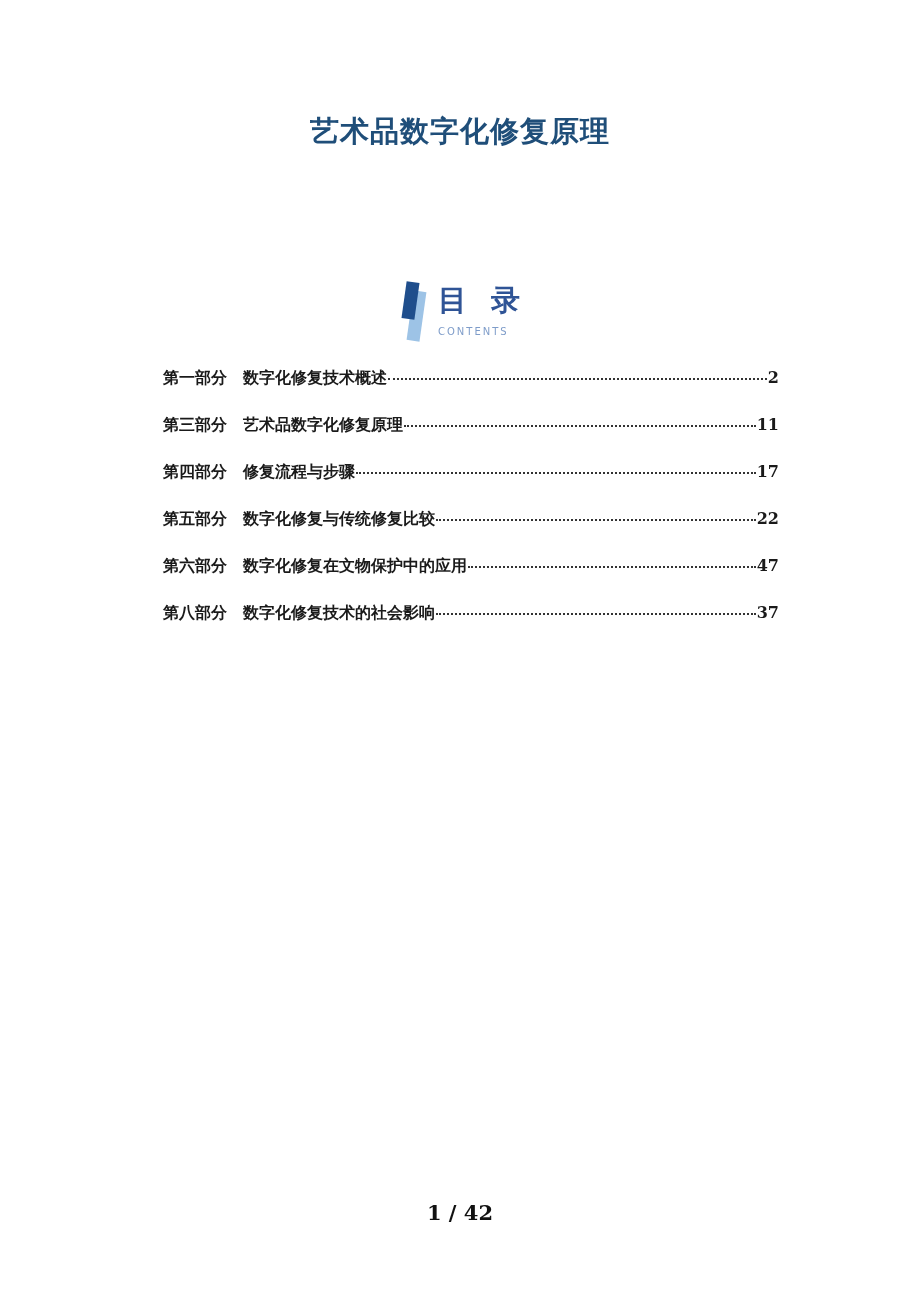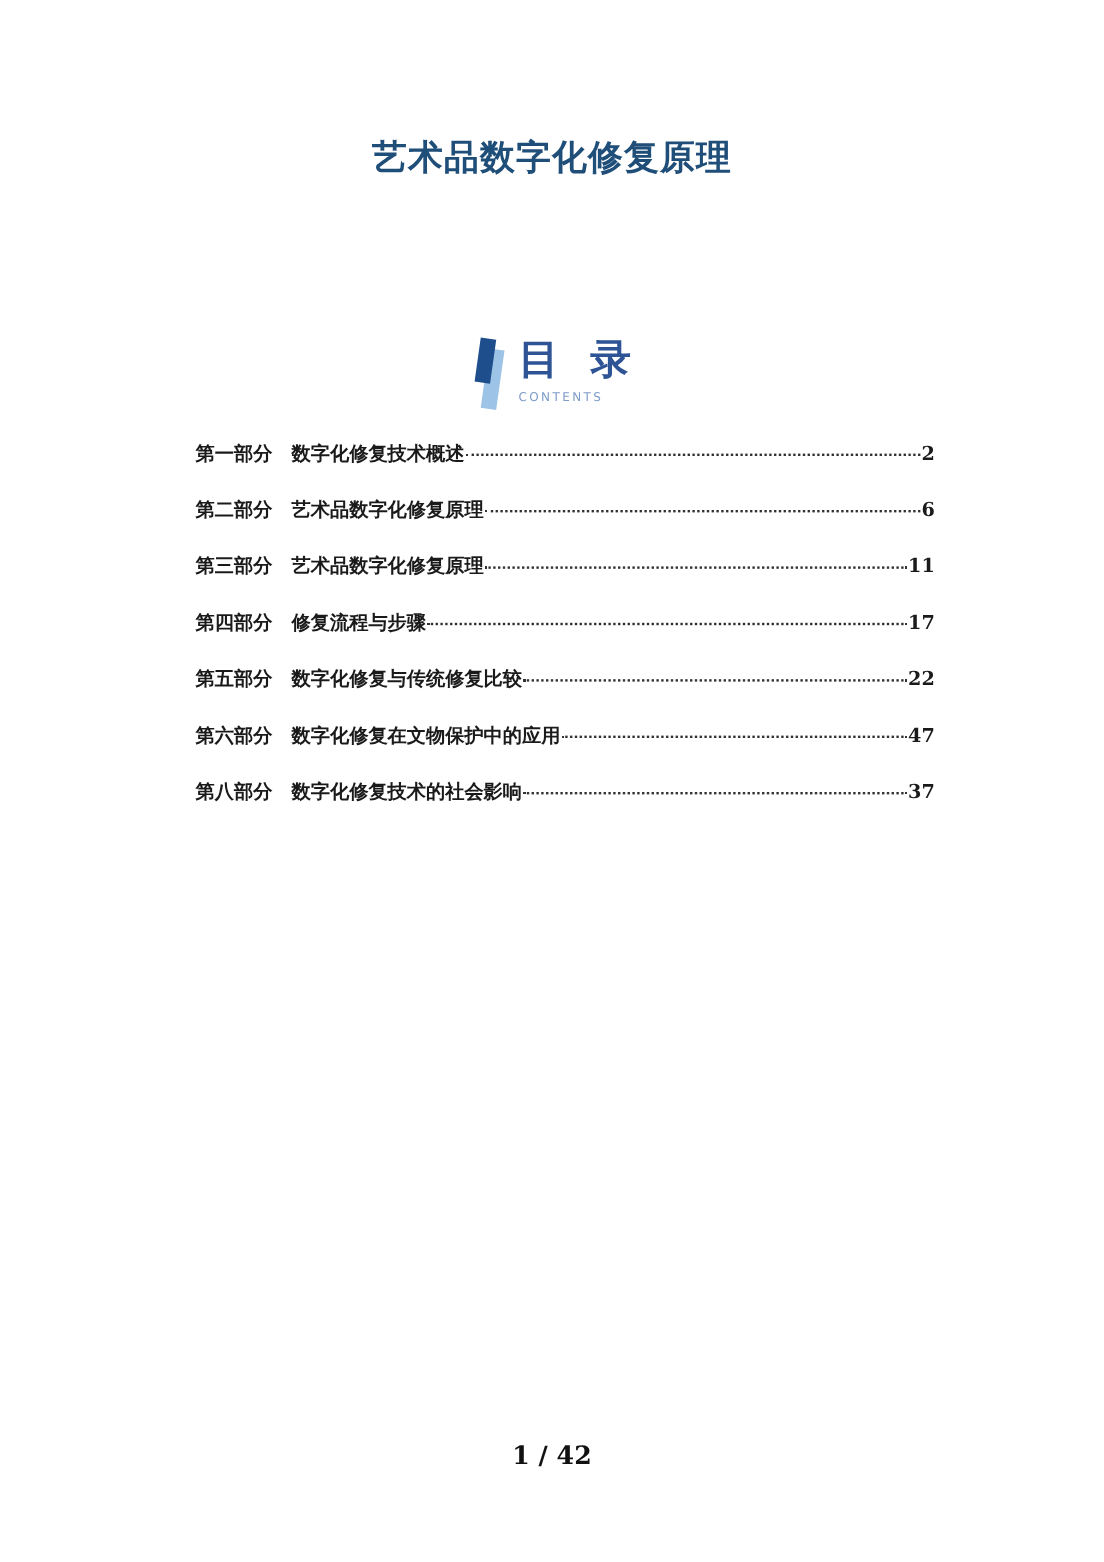--- a/index.html
+++ b/index.html
@@ -49,21 +49,21 @@
   }
   .toc-mark .bar.dark {
     left: 6px; top: 0px;
     height: 37px;
     background: #1F4E8C;
     transform: rotate(8deg);
   }
   .toc-header-text { text-align: left; }
   .toc-heading {
     font-family: "DejaVu Sans", "Liberation Sans", sans-serif;
-    font-size: 34px;
+    font-size: 29px;
     font-weight: 600;
     color: #2F5496;
     letter-spacing: 2px;
     word-spacing: 10px;
     line-height: 36px;
   }
   .toc-subheading {
     font-family: "DejaVu Sans", "Liberation Sans", sans-serif;
     font-size: 10px;
     color: #7E9CC9;
@@ -136,26 +136,20 @@
 
   <div class="toc-list">
 
     <div class="toc-row">
       <span class="toc-part">第一部分</span>
       <span class="toc-title">数字化修复技术概述</span>
       <span class="toc-leader"></span>
       <span class="toc-page">2</span>
     </div>
 
-    <div class="toc-row">
-      <span class="toc-part">第二部分</span>
-      <span class="toc-title">艺术品数字化修复原理</span>
-      <span class="toc-leader"></span>
-      <span class="toc-page">6</span>
-    </div>
 
     <div class="toc-row">
       <span class="toc-part">第三部分</span>
       <span class="toc-title">艺术品数字化修复原理</span>
       <span class="toc-leader"></span>
       <span class="toc-page">11</span>
     </div>
 
     <div class="toc-row">
       <span class="toc-part">第四部分</span>

